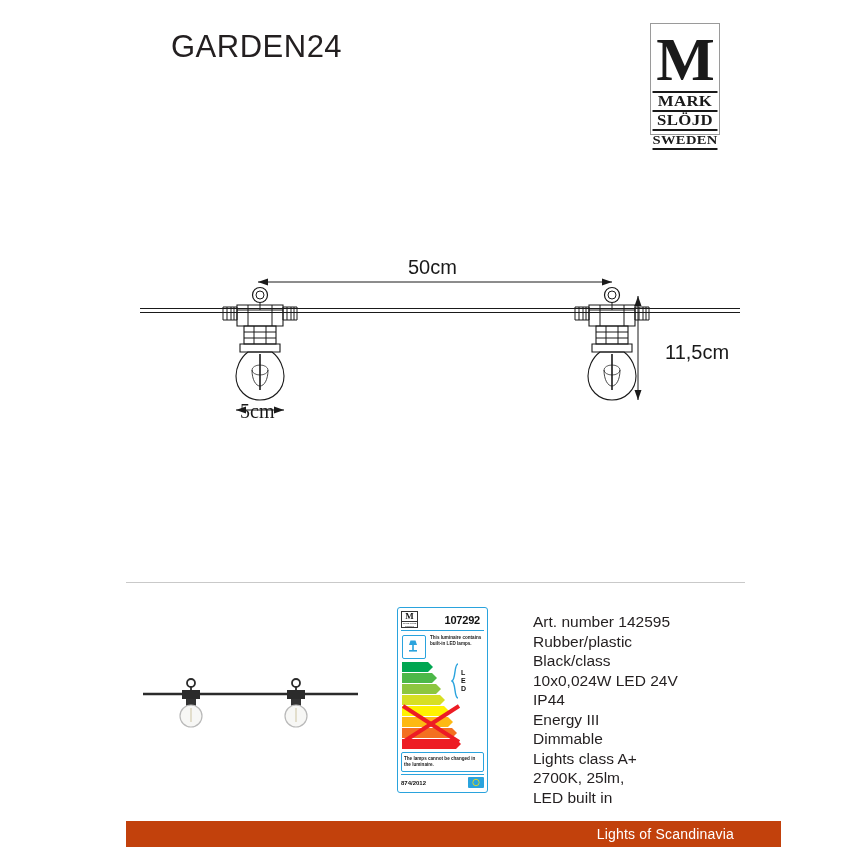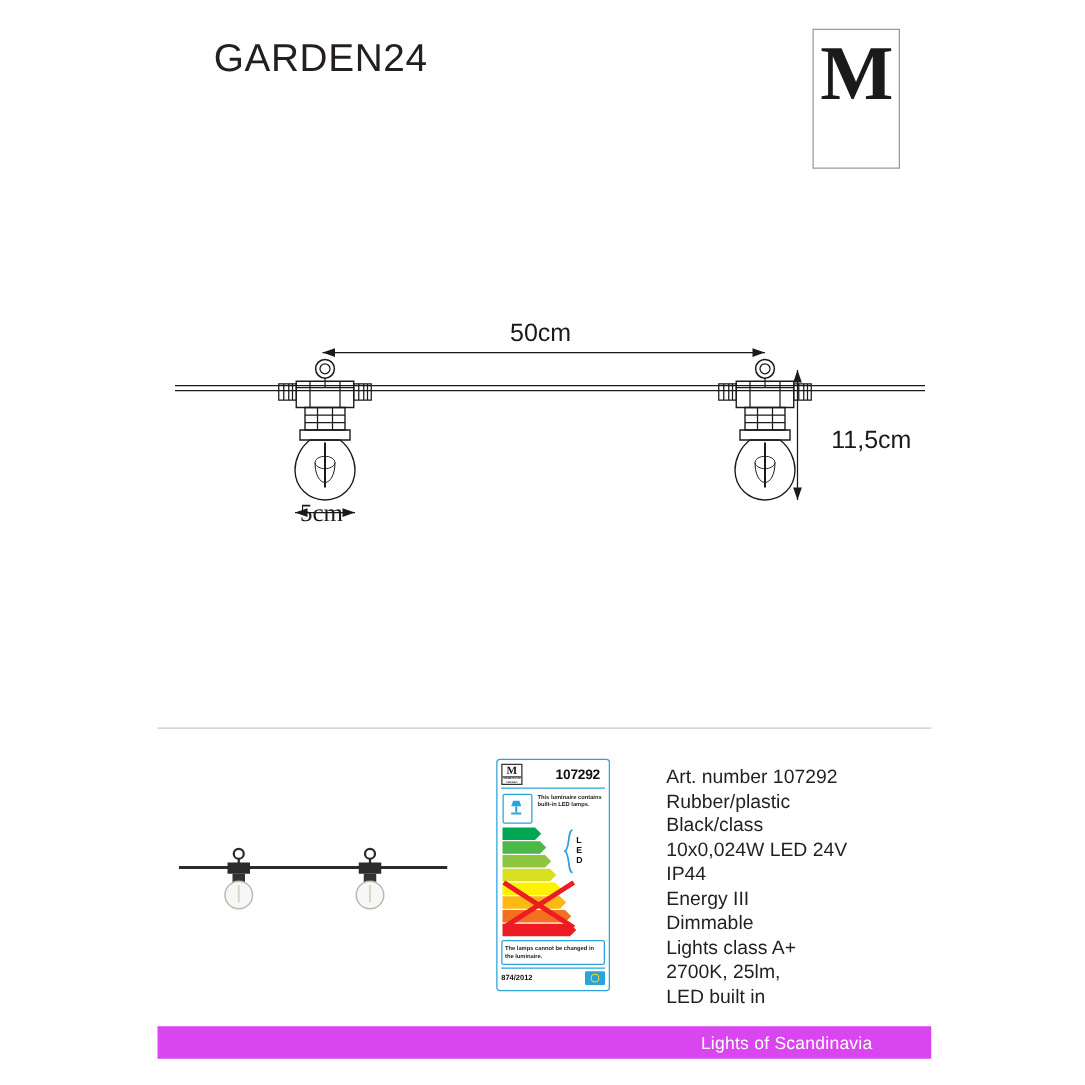--- a/index.html
+++ b/index.html
@@ -284,20 +284,25 @@
     letter-spacing: 0.2px;
   }
 </style>
 </head>
 <body>
 
 <div id="page-title">GARDEN24</div>
 
 <div id="brand-logo">
   <div class="logo-m">M</div>
+  <div class="logo-words">
+    <div class="logo-word">MARK</div>
+    <div class="logo-word">SLÖJD</div>
+    <div class="logo-word last">SWEDEN</div>
+  </div>
 </div>
 
 <div id="technical-drawing">
   <svg width="600" height="195" viewBox="0 0 600 195">
     <g stroke="#1a1a1a" fill="none" stroke-width="1">
 
       <g>
         <line x1="118" y1="34" x2="472" y2="34"></line>
         <polygon points="118,34 128,30.5 128,37.5" fill="#1a1a1a" stroke="none"></polygon>
         <polygon points="472,34 462,30.5 462,37.5" fill="#1a1a1a" stroke="none"></polygon>
@@ -481,27 +486,27 @@
     <div class="el-reg">874/2012</div>
     <div class="el-flag">
       <svg width="16" height="11" viewBox="0 0 16 11">
         <circle cx="8" cy="5.5" r="3.2" fill="none" stroke="#ffe000" stroke-width="0.8"></circle>
       </svg>
     </div>
   </div>
 </div>
 
 <div id="specs">
-  <div>Art. number 107292</div>
+  <div>Art. number 142595</div>
   <div>Rubber/plastic</div>
   <div>Black/class</div>
   <div>10x0,024W LED 24V</div>
   <div>IP44</div>
   <div>Energy III</div>
   <div>Dimmable</div>
   <div>Lights class A+</div>
   <div>2700K, 25lm,</div>
   <div>LED built in</div>
 </div>
 
-<div id="footer-bar" style="background: #d946ef;">
+<div id="footer-bar" style="background: #c2410c; padding-left: 36px;">
   <div id="footer-text">Lights of Scandinavia</div>
 </div>
 
 </body></html>

